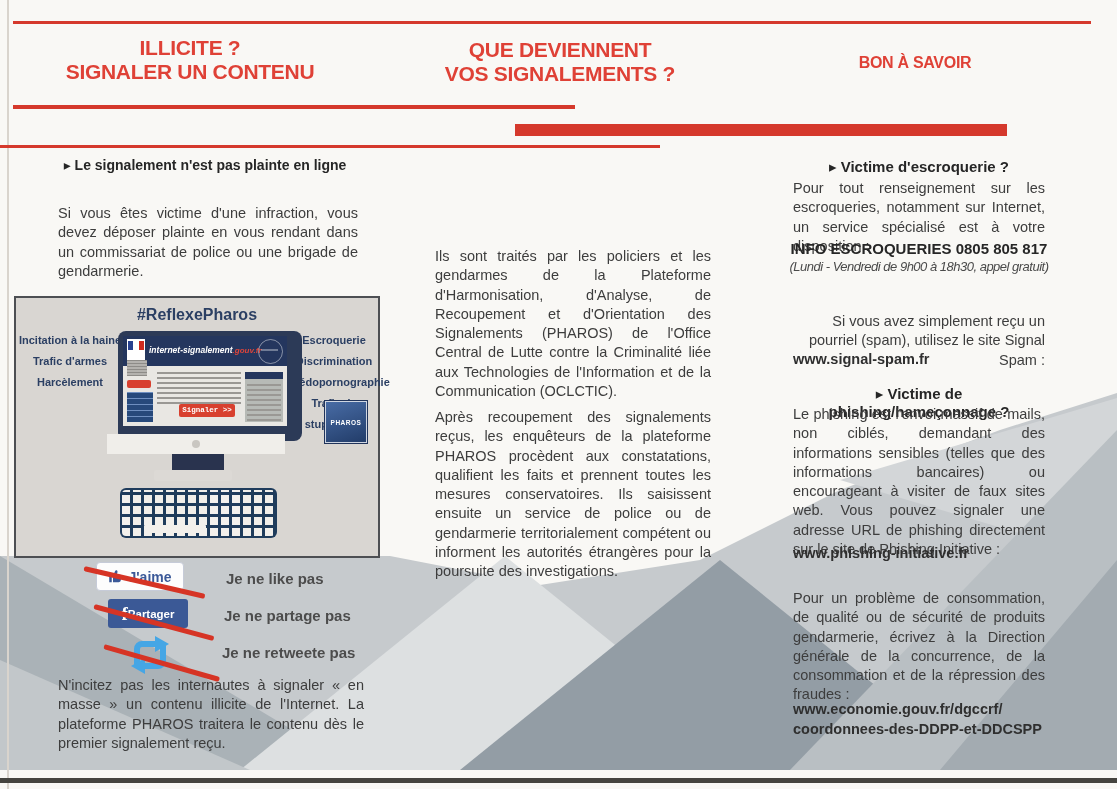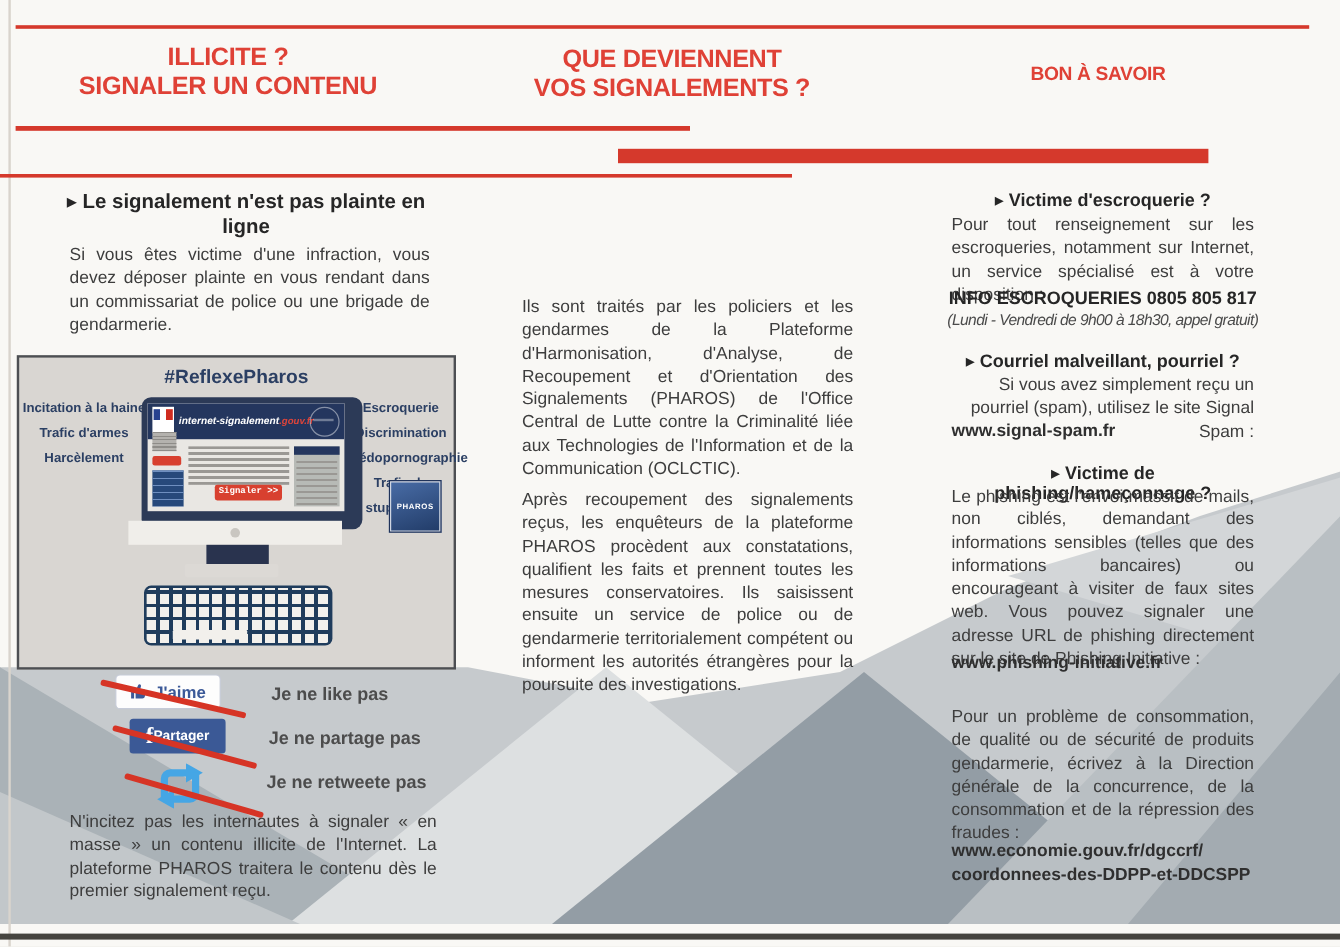--- a/index.html
+++ b/index.html
@@ -8,21 +8,21 @@
     background:#f9f8f5;
     font-family:"Liberation Sans","DejaVu Sans",sans-serif;
     color:#3c3c3c;
   }
   .abs{position:absolute;}
   .redline{background:#d5392c;}
   .h-title{
     color:#df4136;font-weight:bold;font-size:21px;line-height:1.15;
     text-align:center;letter-spacing:-0.3px;
   }
-  .subhead{font-weight:bold;color:#262626;font-size:17px;line-height:1.25;text-align:center;}
+  .subhead{font-weight:bold;color:#262626;font-size:14px;line-height:1.25;text-align:center;}
   .para{font-size:14.5px;line-height:1.33;text-align:justify;color:#3d3d3d;}
   .rheading{font-weight:bold;color:#262626;font-size:15px;text-align:center;}
   .rstrong{font-weight:bold;color:#262626;font-size:15px;text-align:center;}
   .rnote{font-style:italic;color:#4a4a4a;font-size:13px;text-align:center;letter-spacing:-0.5px;}
   .rlink{font-weight:bold;color:#2f2f2f;font-size:14.5px;}
   
   .frame{
     background:#d9d6d2;border:2px solid #4d4f53;
   }
   .term{color:#2b3f63;font-weight:bold;font-size:11px;line-height:21px;text-align:center;}
@@ -195,21 +195,20 @@
   <div class="abs para" style="left:58px;top:676px;width:306px;">N'incitez pas les internautes à signaler « en masse » un contenu illicite de l'Internet. La plateforme PHAROS traitera le contenu dès le premier signalement reçu.</div>
 
   <div class="abs para" style="left:435px;top:247px;width:276px;">Ils sont traités par les policiers et les gendarmes de la Plateforme d'Harmonisation, d'Analyse, de Recoupement et d'Orientation des Signalements (PHAROS) de l'Office Central de Lutte contre la Criminalité liée aux Technologies de l'Information et de la Communication (OCLCTIC).</div>
   <div class="abs para" style="left:435px;top:408px;width:276px;">Après recoupement des signalements reçus, les enquêteurs de la plateforme PHAROS procèdent aux constatations, qualifient les faits et prennent toutes les mesures conservatoires. Ils saisissent ensuite un service de police ou de gendarmerie territorialement compétent ou informent les autorités étrangères pour la poursuite des investigations.</div>
 
   <div class="abs rheading" style="left:793px;top:158px;width:252px;">▸ Victime d'escroquerie ?</div>
   <div class="abs para" style="left:793px;top:179px;width:252px;">Pour tout renseignement sur les escroqueries, notamment sur Internet, un service spécialisé est à votre disposition :</div>
   <div class="abs rstrong" style="left:790px;top:240px;width:258px;">INFO ESCROQUERIES 0805 805 817</div>
   <div class="abs rnote" style="left:786px;top:259px;width:266px;">(Lundi - Vendredi de 9h00 à 18h30, appel gratuit)</div>
 
-  <div class="abs rheading" style="left:793px;top:292px;width:252px;">▸ Courriel malveillant, pourriel ?</div>
   <div class="abs para" style="left:793px;top:312px;width:252px;text-align:right;">Si vous avez simplement reçu un pourriel (spam), utilisez le site Signal Spam :</div>
   <div class="abs rlink" style="left:793px;top:351px;width:252px;">www.signal-spam.fr</div>
 
   <div class="abs rheading" style="left:793px;top:385px;width:252px;">▸ Victime de phishing/hameçonnage ?</div>
   <div class="abs para" style="left:793px;top:405px;width:252px;">Le phishing est l'envoi massif de mails, non ciblés, demandant des informations sensibles (telles que des informations bancaires) ou encourageant à visiter de faux sites web. Vous pouvez signaler une adresse URL de phishing directement sur le site de Phishing Initiative :</div>
   <div class="abs rlink" style="left:793px;top:545px;width:252px;">www.phishing-initiative.fr</div>
 
   <div class="abs para" style="left:793px;top:589px;width:252px;">Pour un problème de consommation, de qualité ou de sécurité de produits gendarmerie, écrivez à la Direction générale de la concurrence, de la consommation et de la répression des fraudes :</div>
   <div class="abs rlink" style="left:793px;top:701px;width:252px;">www.economie.gouv.fr/dgccrf/</div>
   <div class="abs rlink" style="left:793px;top:721px;width:260px;">coordonnees-des-DDPP-et-DDCSPP</div>

